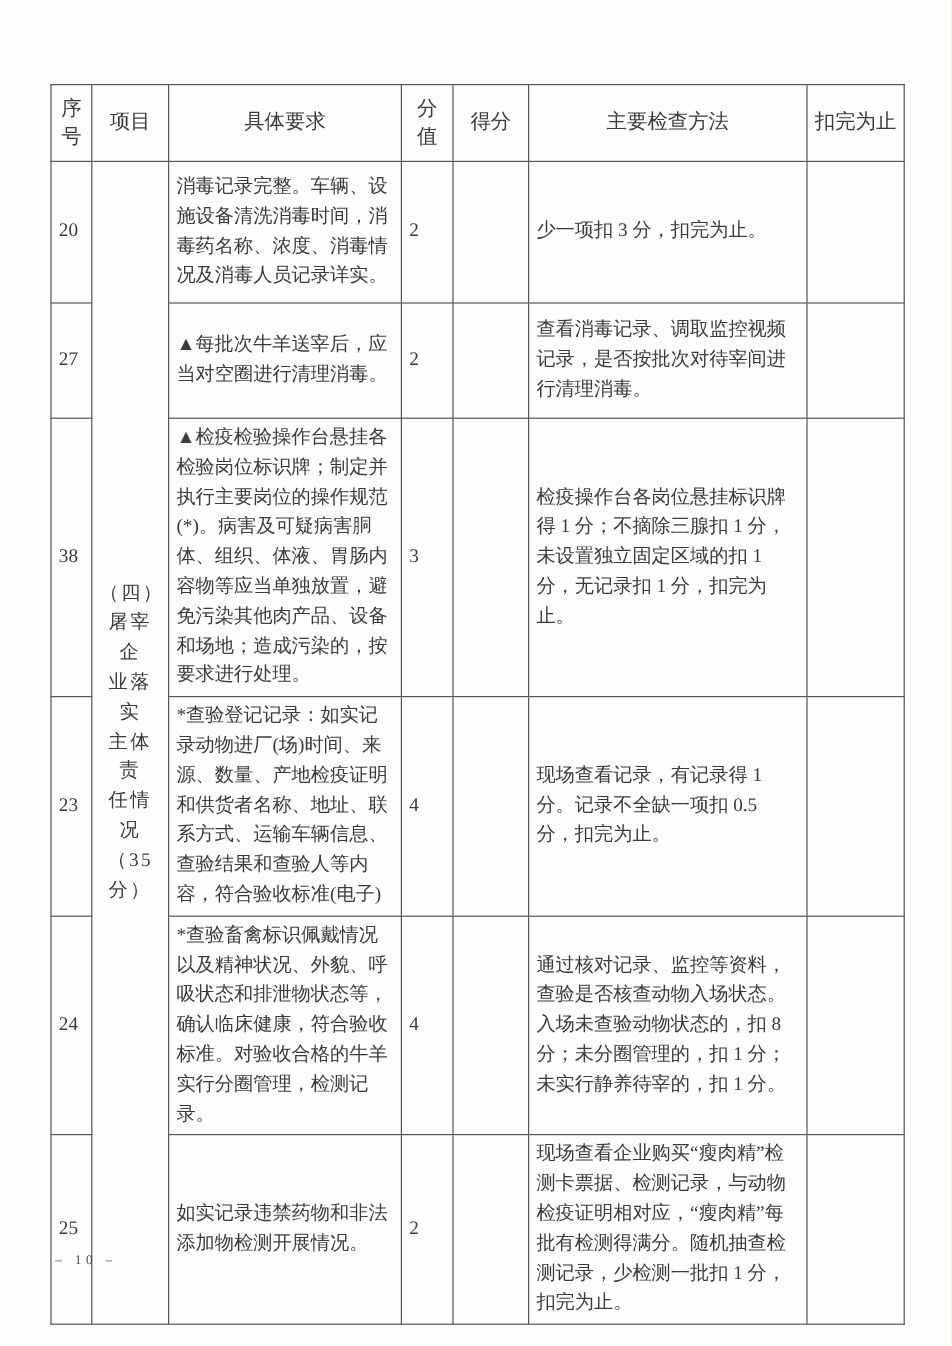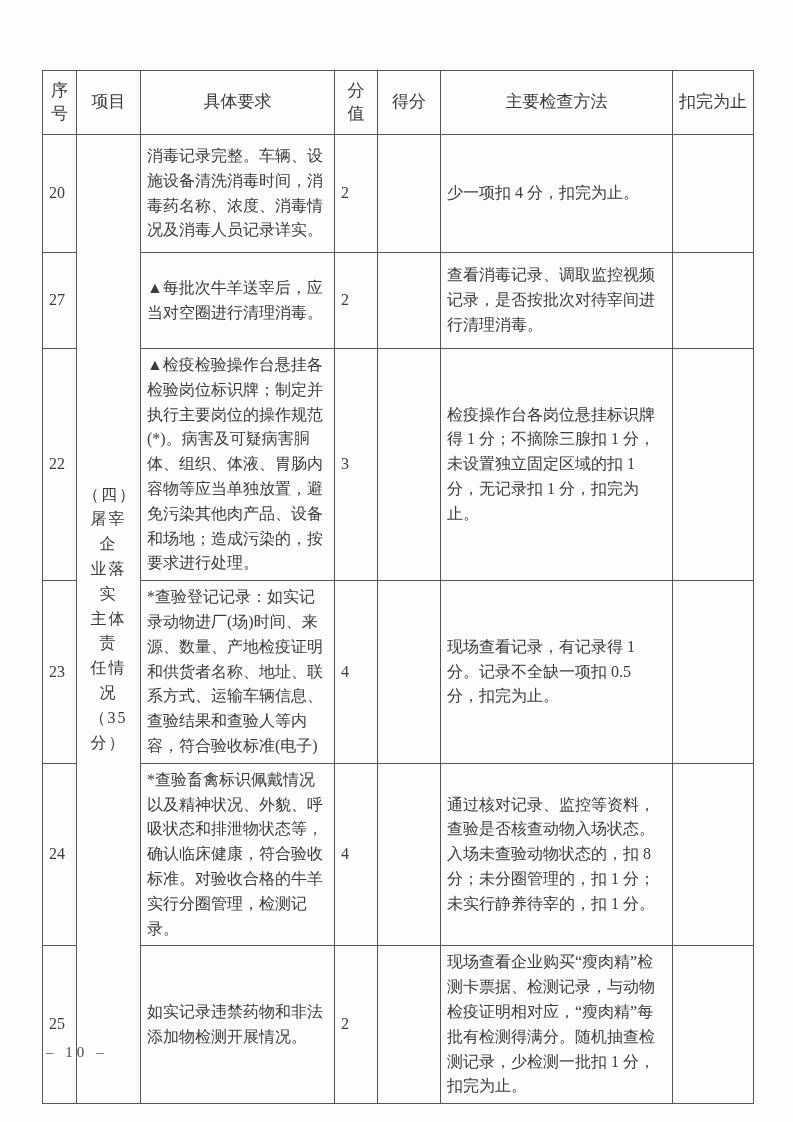--- a/index.html
+++ b/index.html
@@ -58,21 +58,21 @@
   tr.r-20  { height: 118px; }
   tr.r-21  { height: 96px;  }
   tr.r-22  { height: 214px; }
   tr.r-23  { height: 166px; }
   tr.r-24  { height: 164px; }
   tr.r-25  { height: 142px; }
   .footer-pagenum {
     position: absolute;
     left: 46px;
     top: 1044px;
-    font-size: 15px;
+    font-size: 11px;
     letter-spacing: 4px;
     color: #4a4a4a;
   }
 </style>
 </head>
 <body>
 
 <div class="page">
 
   <table class="checklist">
@@ -104,33 +104,33 @@
         <td class="project-cell" rowspan="6">（四）
 屠宰企
 业落实
 主体责
 任情况
 （35
 分）</td>
         <td class="c-text">消毒记录完整。车辆、设施设备清洗消毒时间，消毒药名称、浓度、消毒情况及消毒人员记录详实。</td>
         <td class="c-center">2</td>
         <td class="c-center"></td>
-        <td class="c-text">少一项扣 4 分，扣完为止。</td>
+        <td class="c-text">少一项扣 3 分，扣完为止。</td>
         <td class="c-center"></td>
       </tr>
       <tr class="r-21">
         <td class="c-center">27</td>
         <td class="c-text">▲每批次牛羊送宰后，应当对空圈进行清理消毒。</td>
         <td class="c-center">2</td>
         <td class="c-center"></td>
         <td class="c-text">查看消毒记录、调取监控视频记录，是否按批次对待宰间进行清理消毒。</td>
         <td class="c-center"></td>
       </tr>
       <tr class="r-22">
-        <td class="c-center">22</td>
+        <td class="c-center">38</td>
         <td class="c-text">▲检疫检验操作台悬挂各检验岗位标识牌；制定并执行主要岗位的操作规范(*)。病害及可疑病害胴体、组织、体液、胃肠内容物等应当单独放置，避免污染其他肉产品、设备和场地；造成污染的，按要求进行处理。</td>
         <td class="c-center">3</td>
         <td class="c-center"></td>
         <td class="c-text">检疫操作台各岗位悬挂标识牌得 1 分；不摘除三腺扣 1 分，未设置独立固定区域的扣 1 分，无记录扣 1 分，扣完为止。</td>
         <td class="c-center"></td>
       </tr>
       <tr class="r-23">
         <td class="c-center">23</td>
         <td class="c-text">*查验登记记录：如实记录动物进厂(场)时间、来源、数量、产地检疫证明和供货者名称、地址、联系方式、运输车辆信息、查验结果和查验人等内容，符合验收标准(电子)</td>
         <td class="c-center">4</td>

